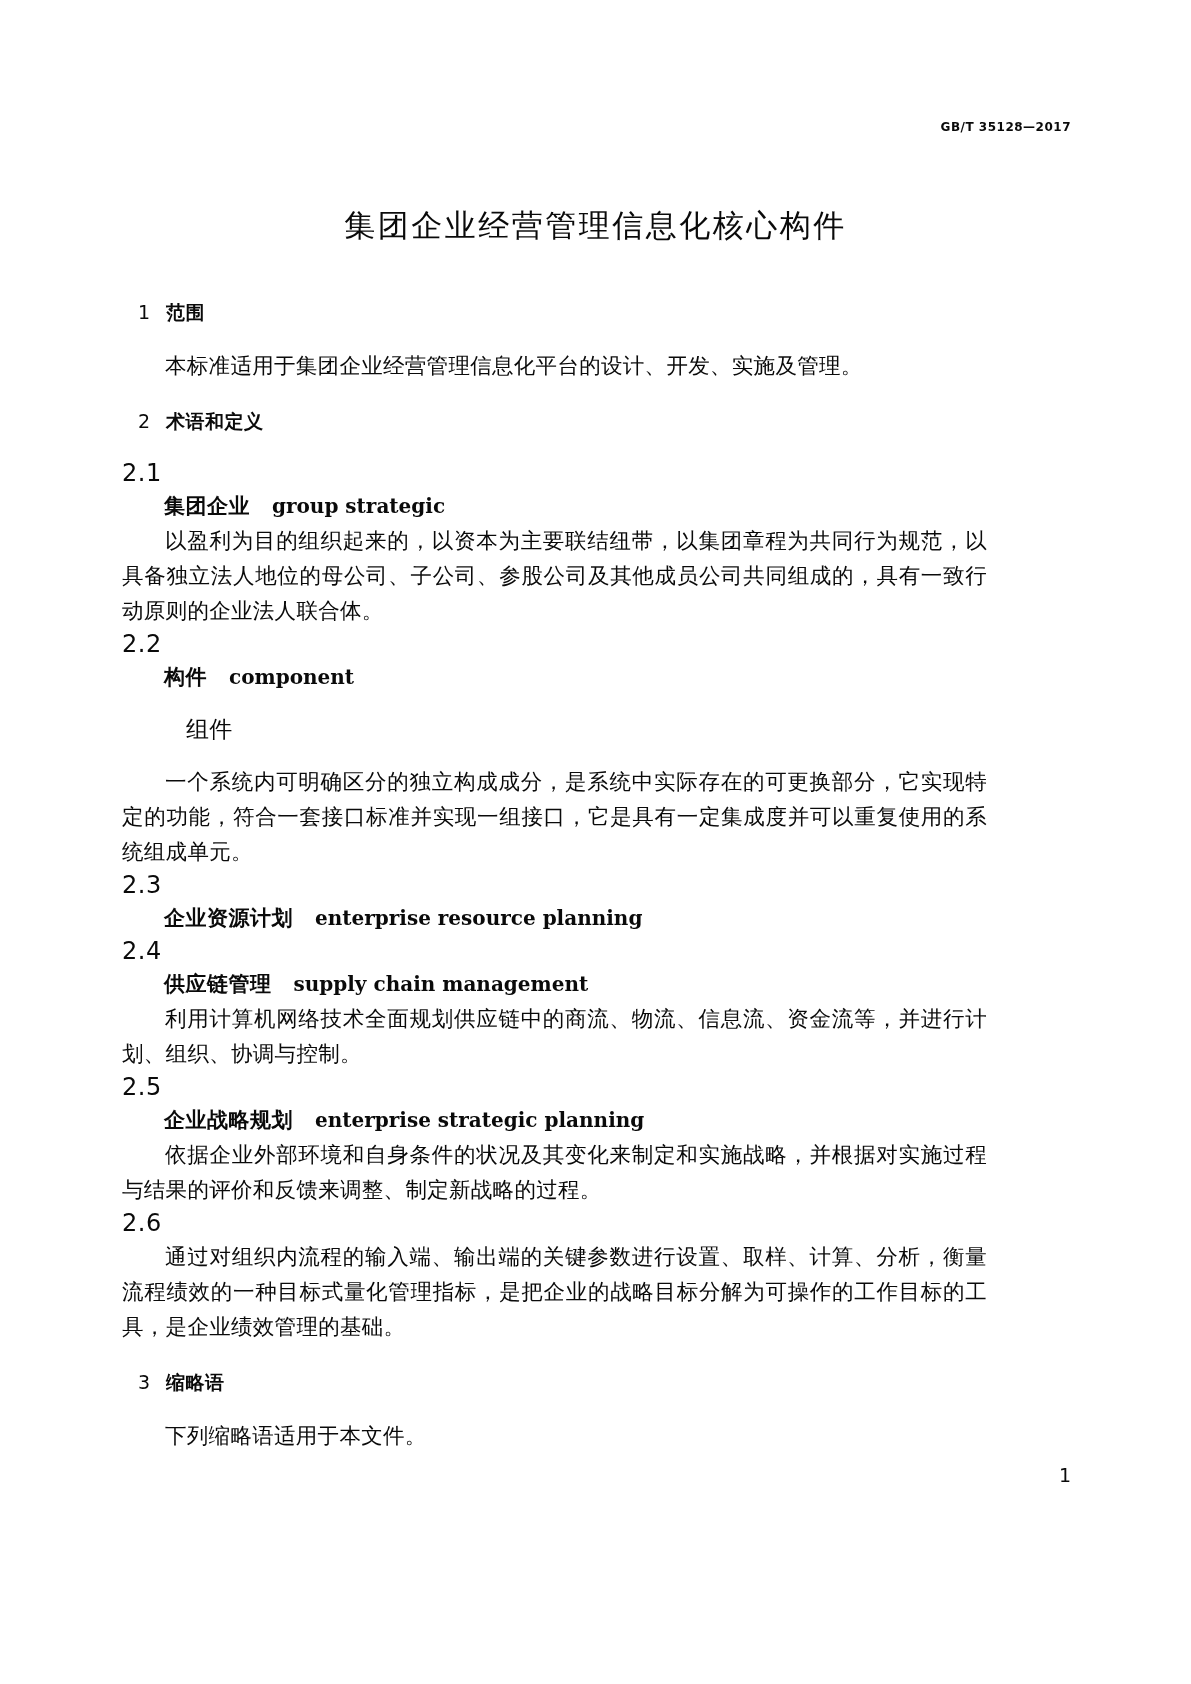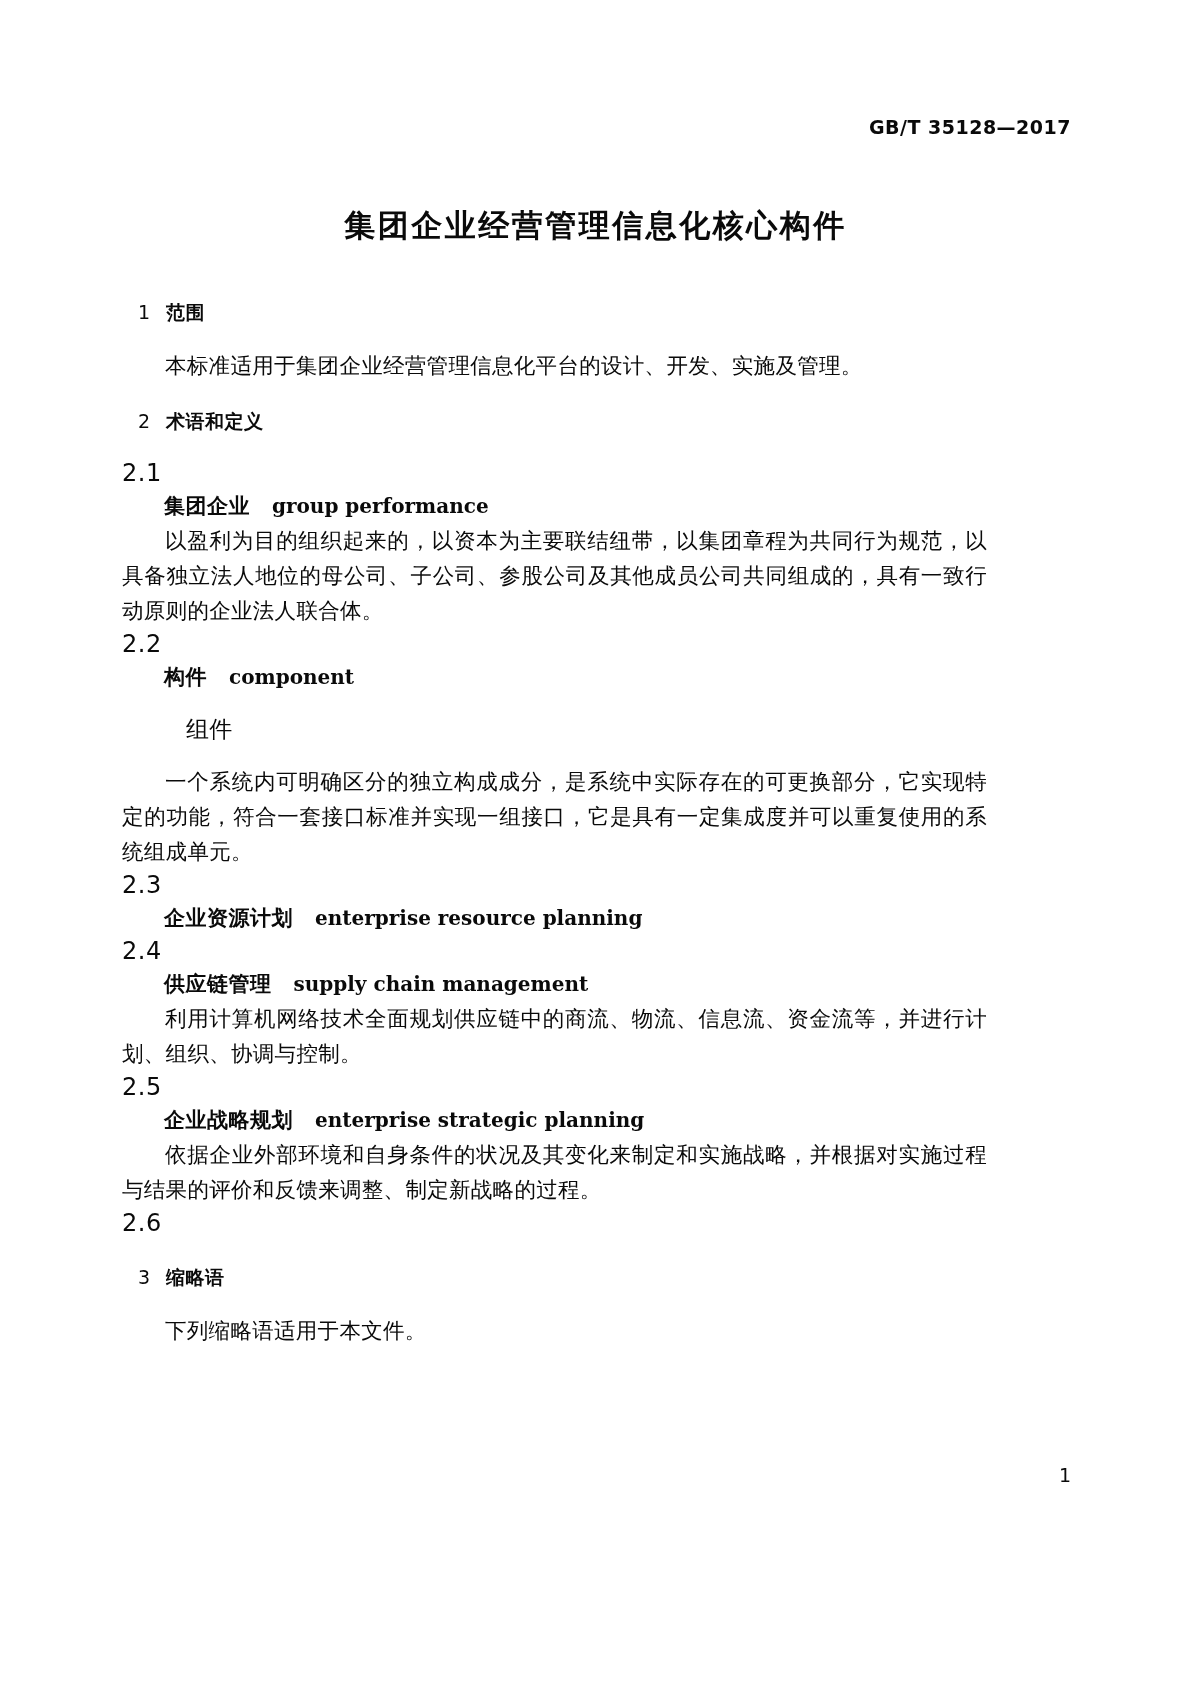--- a/index.html
+++ b/index.html
@@ -31,36 +31,36 @@
     top: 112px;
     left: 120px;
     right: 120px;
     height: 30px;
     display: flex;
     justify-content: flex-end;
     align-items: center;
   }
   .std-no {
     font-family: "DejaVu Sans", "Liberation Sans", sans-serif;
-    font-size: 19px;
+    font-size: 12px;
     letter-spacing: 0.5px;
     font-weight: 600;
     white-space: nowrap;
   }
 
   
   .doc-title {
     position: absolute;
     top: 205px;
     left: 0;
     width: 1191px;
     text-align: center;
     font-family: "DejaVu Sans", "Liberation Sans", sans-serif;
     font-size: 31px;
-    font-weight: bold;
+    font-weight: normal;
     letter-spacing: 2.5px;
   }
 
   
   .body-col {
     position: absolute;
     top: 300px;
     left: 122px;
     width: 865px;
   }
@@ -158,40 +158,41 @@
     <div class="clause-head">
       <span class="num">1</span><span>范围</span>
     </div>
     <p class="para">本标准适用于集团企业经营管理信息化平台的设计、开发、实施及管理。</p>
 
     <div class="clause-head">
       <span class="num">2</span><span>术语和定义</span>
     </div>
 
     <p class="term-no">2.1</p>
-    <p class="term-name"><span>集团企业</span><span class="en">group performance</span></p>
+    <p class="term-name"><span>集团企业</span><span class="en">group strategic</span></p>
     <p class="term-def">以盈利为目的组织起来的，以资本为主要联结纽带，以集团章程为共同行为规范，以具备独立法人地位的母公司、子公司、参股公司及其他成员公司共同组成的，具有一致行动原则的企业法人联合体。</p>
 
     <p class="term-no">2.2</p>
     <p class="term-name"><span>构件</span><span class="en">component</span></p>
     <p class="term-alt">组件</p>
     <p class="term-def">一个系统内可明确区分的独立构成成分，是系统中实际存在的可更换部分，它实现特定的功能，符合一套接口标准并实现一组接口，它是具有一定集成度并可以重复使用的系统组成单元。</p>
 
     <p class="term-no">2.3</p>
     <p class="term-name"><span>企业资源计划</span><span class="en">enterprise resource planning</span></p>
 
     <p class="term-no">2.4</p>
     <p class="term-name"><span>供应链管理</span><span class="en">supply chain management</span></p>
     <p class="term-def">利用计算机网络技术全面规划供应链中的商流、物流、信息流、资金流等，并进行计划、组织、协调与控制。</p>
 
     <p class="term-no">2.5</p>
     <p class="term-name"><span>企业战略规划</span><span class="en">enterprise strategic planning</span></p>
     <p class="term-def">依据企业外部环境和自身条件的状况及其变化来制定和实施战略，并根据对实施过程与结果的评价和反馈来调整、制定新战略的过程。</p>
 
     <p class="term-no">2.6</p>
+    <p class="term-def">通过对组织内流程的输入端、输出端的关键参数进行设置、取样、计算、分析，衡量流程绩效的一种目标式量化管理指标，是把企业的战略目标分解为可操作的工作目标的工具，是企业绩效管理的基础。</p>
 
     <div class="clause-head">
       <span class="num">3</span><span>缩略语</span>
     </div>
     <p class="para">下列缩略语适用于本文件。</p>
 
   </div>
 
   <div class="page-number">1</div>
 

